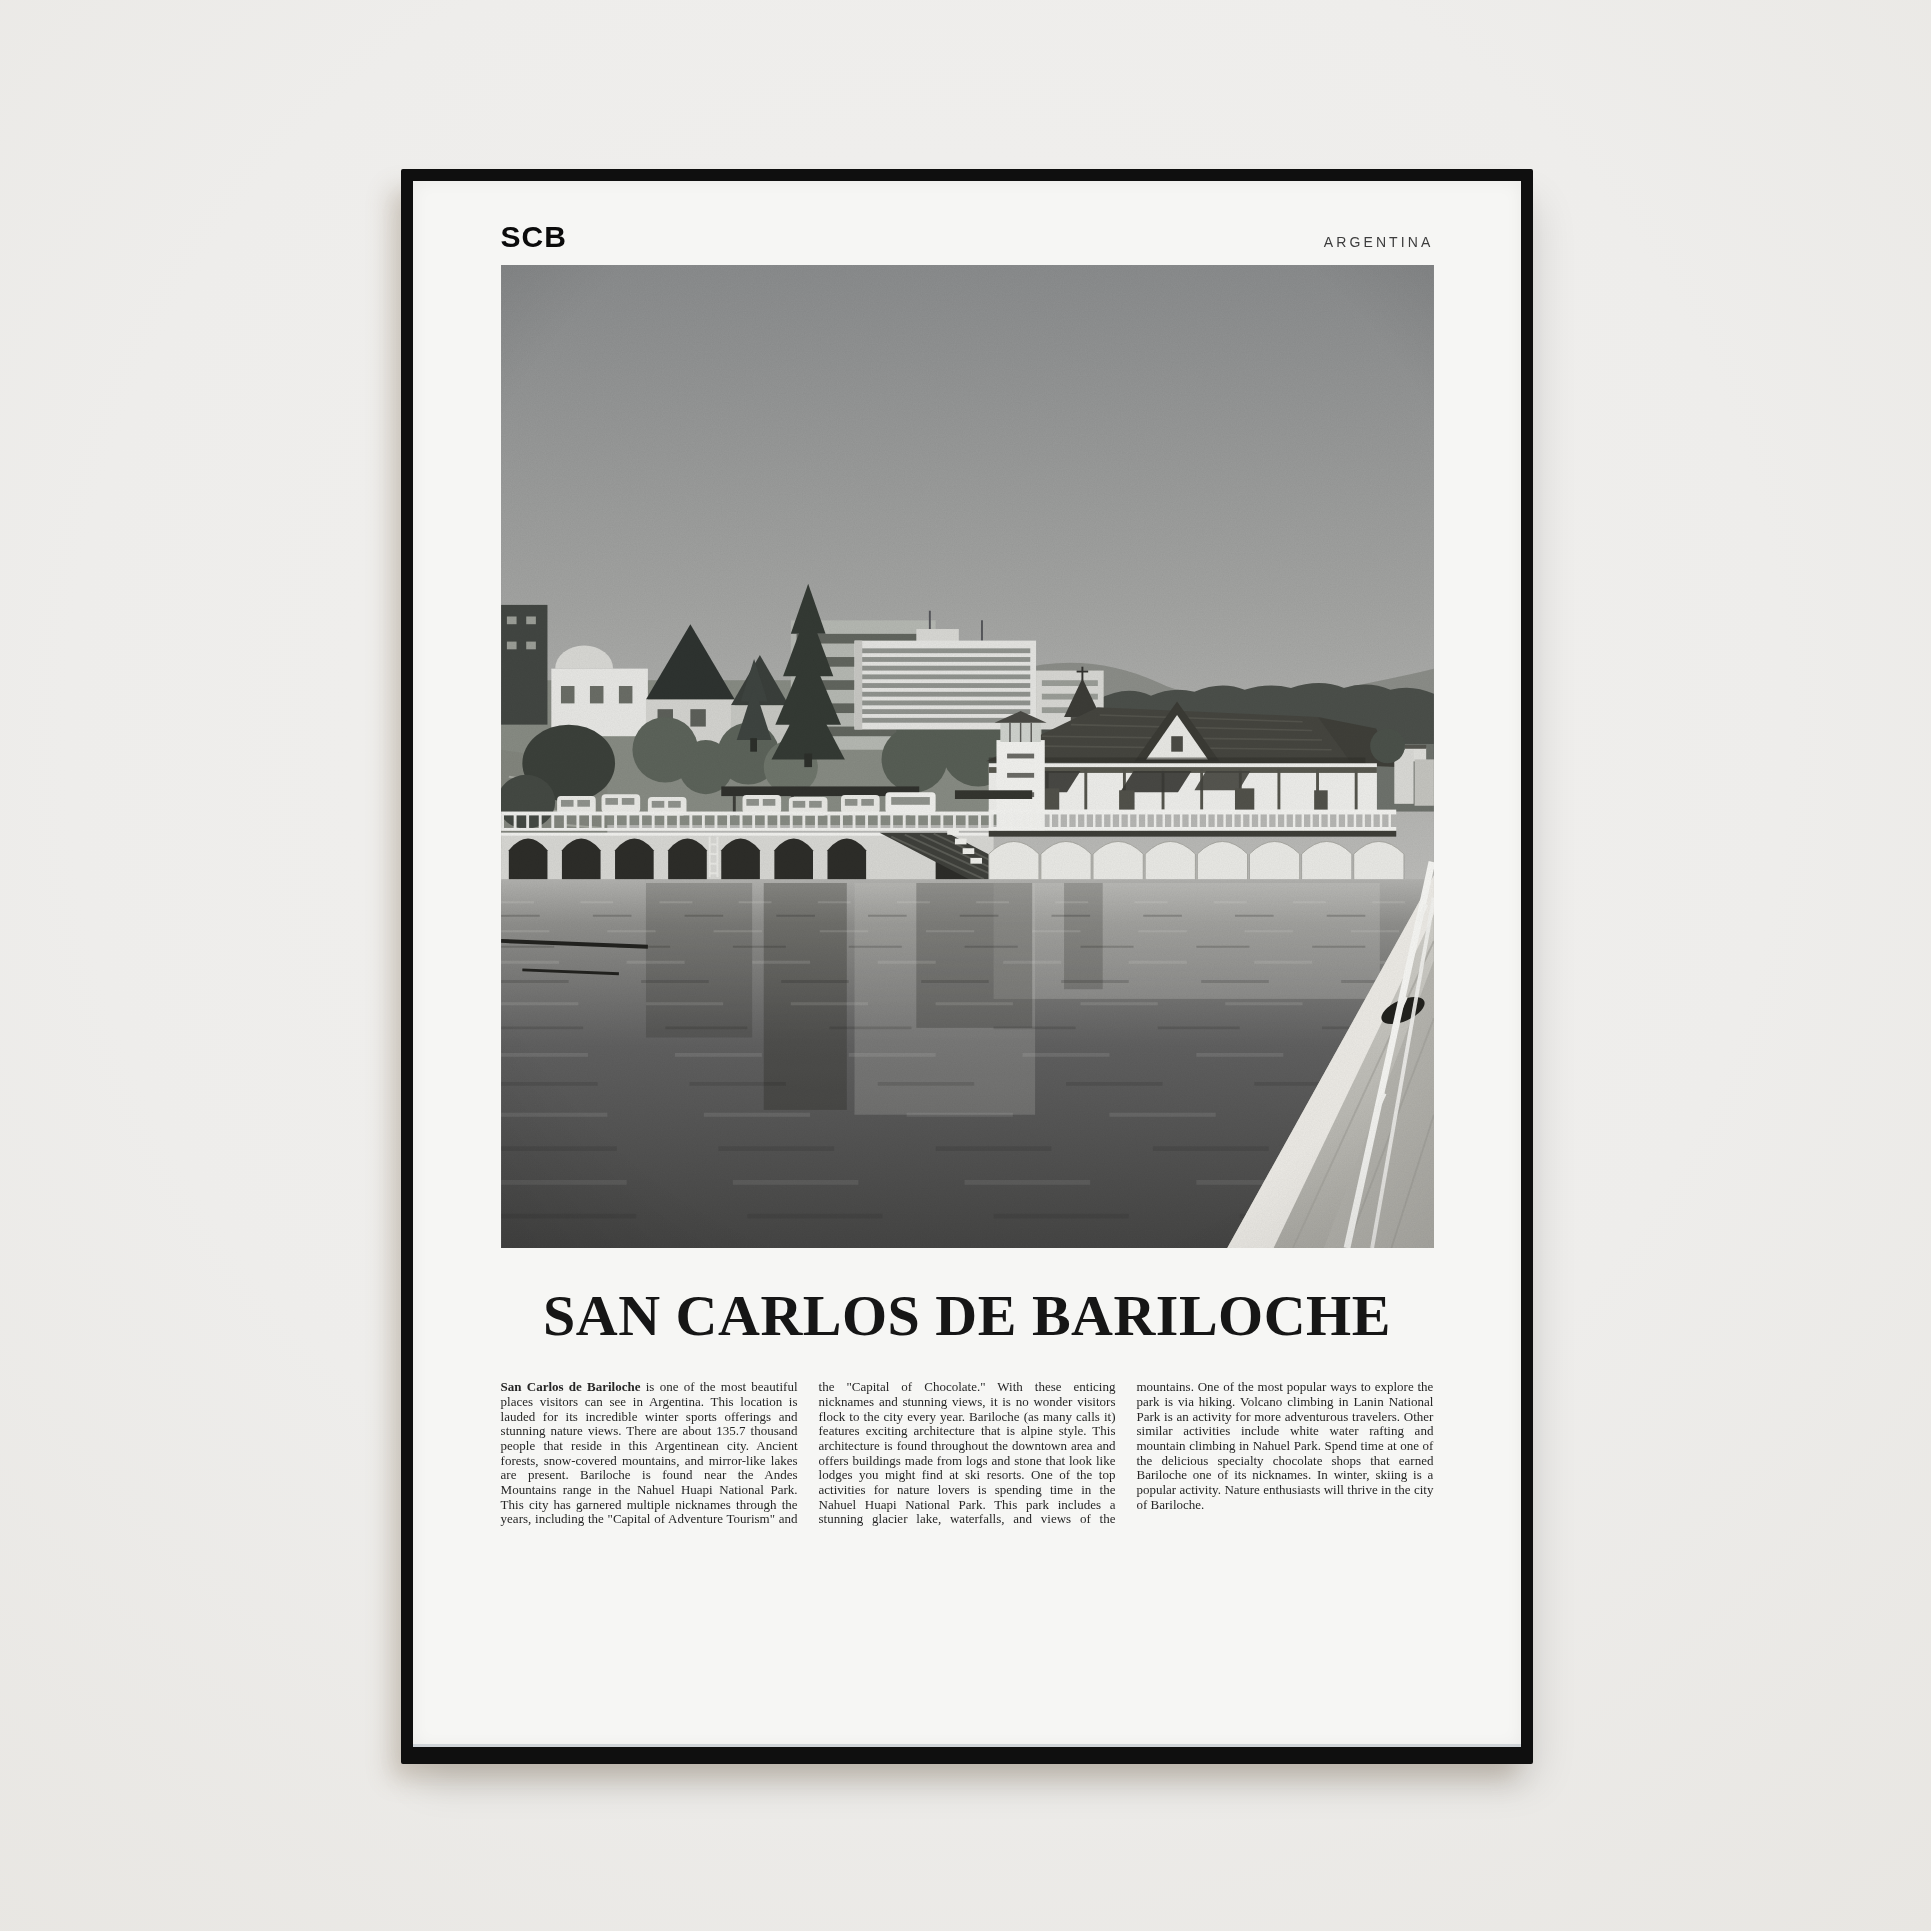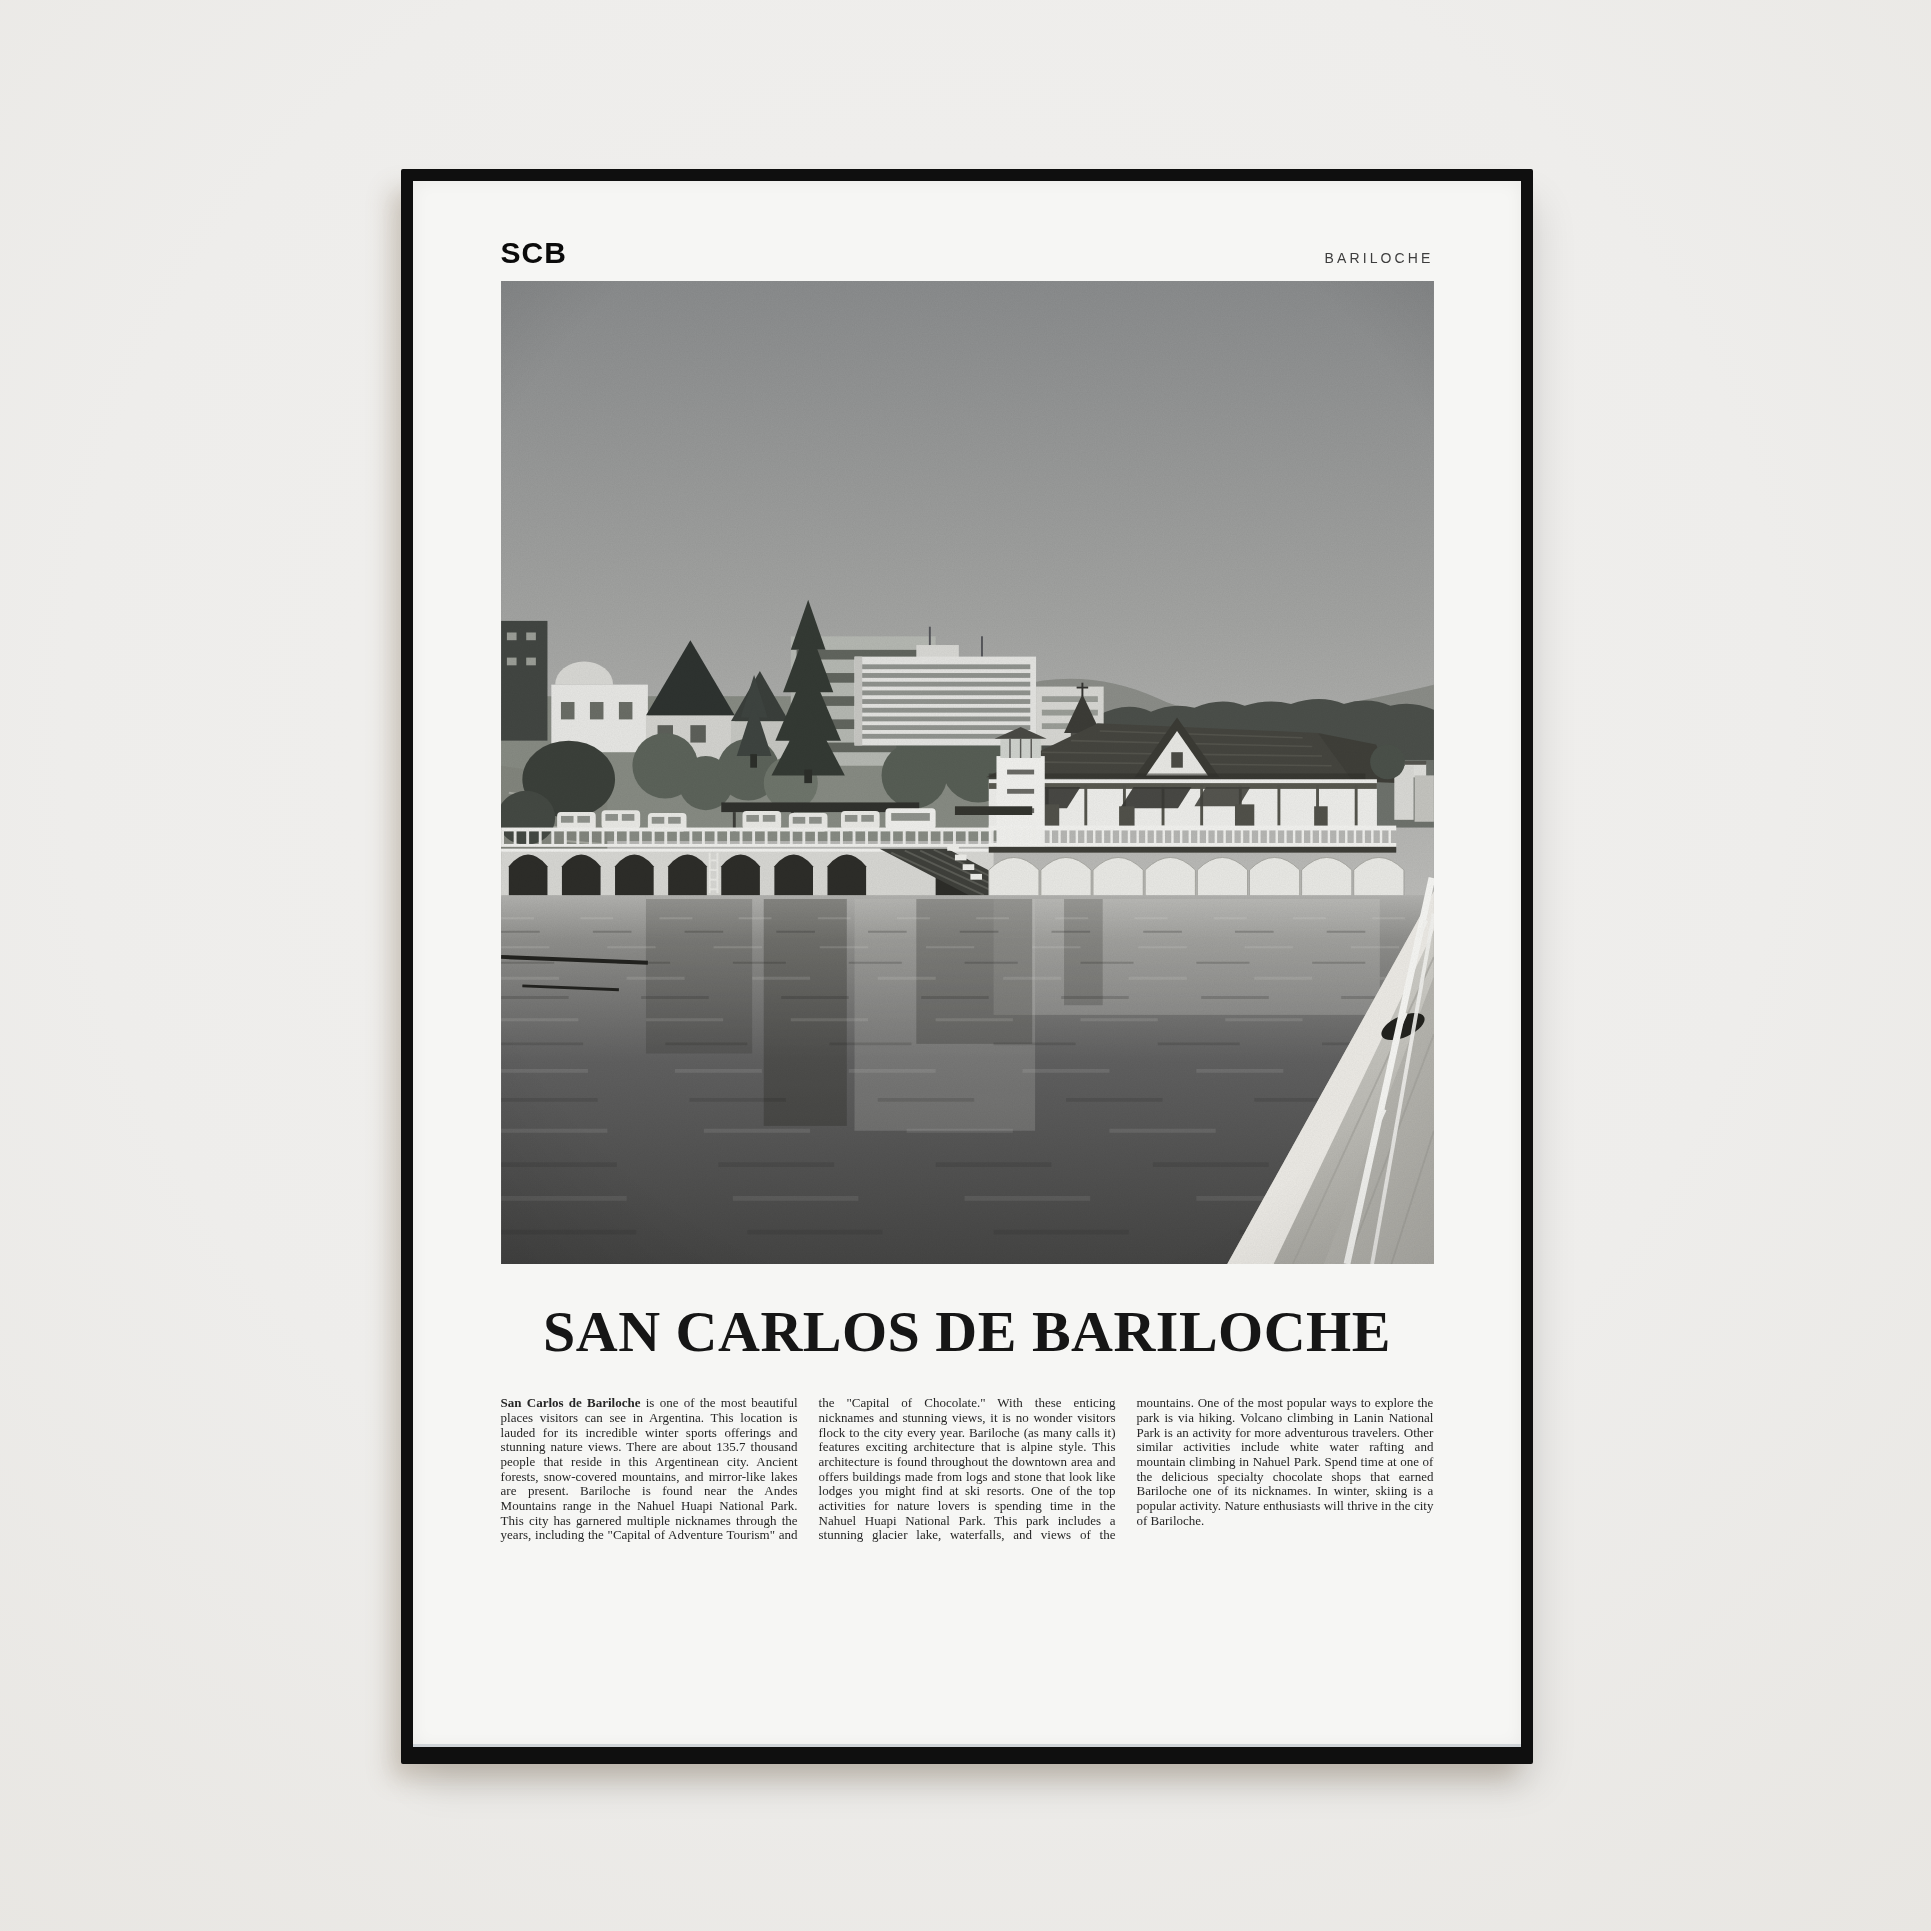--- a/index.html
+++ b/index.html
@@ -14,21 +14,21 @@
     padding:11.6px 11.6px 17.4px 11.6px;
     box-shadow:-13.5px 17.4px 23px -3.9px rgba(128,110,84,0.30),
                9.7px 25px 42px -9.7px rgba(0,0,0,0.14);
   }
   .poster{
     width:100%;height:100%;box-sizing:border-box;background:#f6f6f4;
     padding:0 88px;position:relative;overflow:hidden;
     box-shadow:inset 0 0 17.4px rgba(0,0,0,0.05), inset 0 -2.9px 0 rgba(186,194,204,0.55);
   }
   .poster-header{
-    padding-top:55px;display:flex;justify-content:space-between;align-items:baseline;
+    padding-top:39px;display:flex;justify-content:space-between;align-items:baseline;
   }
   .brand{font-weight:700;font-size:30px;letter-spacing:1px;color:#0b0b0b;}
   .country{font-weight:400;font-size:14px;letter-spacing:3.1px;color:#3d3d3d;}
   .photo{margin-top:11.6px;width:933px;height:983px;background:#9a9a9a;line-height:0;}
   .photo svg{width:100%;height:100%;}
   .title{
     margin:39px 0 0;text-align:center;
     font-family:"Liberation Serif", serif;font-weight:700;
     font-size:58px;line-height:1;letter-spacing:0.5px;color:#161616;
   }
@@ -42,21 +42,21 @@
 </style>
 </head>
 <body>
 
 <div class="wall">
   <div class="frame">
     <div class="poster">
 
       <div class="poster-header">
         <div class="brand">SCB</div>
-        <div class="country">BARILOCHE</div>
+        <div class="country">ARGENTINA</div>
       </div>
 
       <div class="photo">
         <svg viewBox="0 0 966 1018" xmlns="http://www.w3.org/2000/svg">
           <defs>
             <linearGradient id="sky" x1="0" y1="0" x2="0" y2="1">
               <stop offset="0" stop-color="#8a8c8d"></stop>
               <stop offset="0.55" stop-color="#a3a4a2"></stop>
               <stop offset="1" stop-color="#bcbcb9"></stop>
             </linearGradient>

